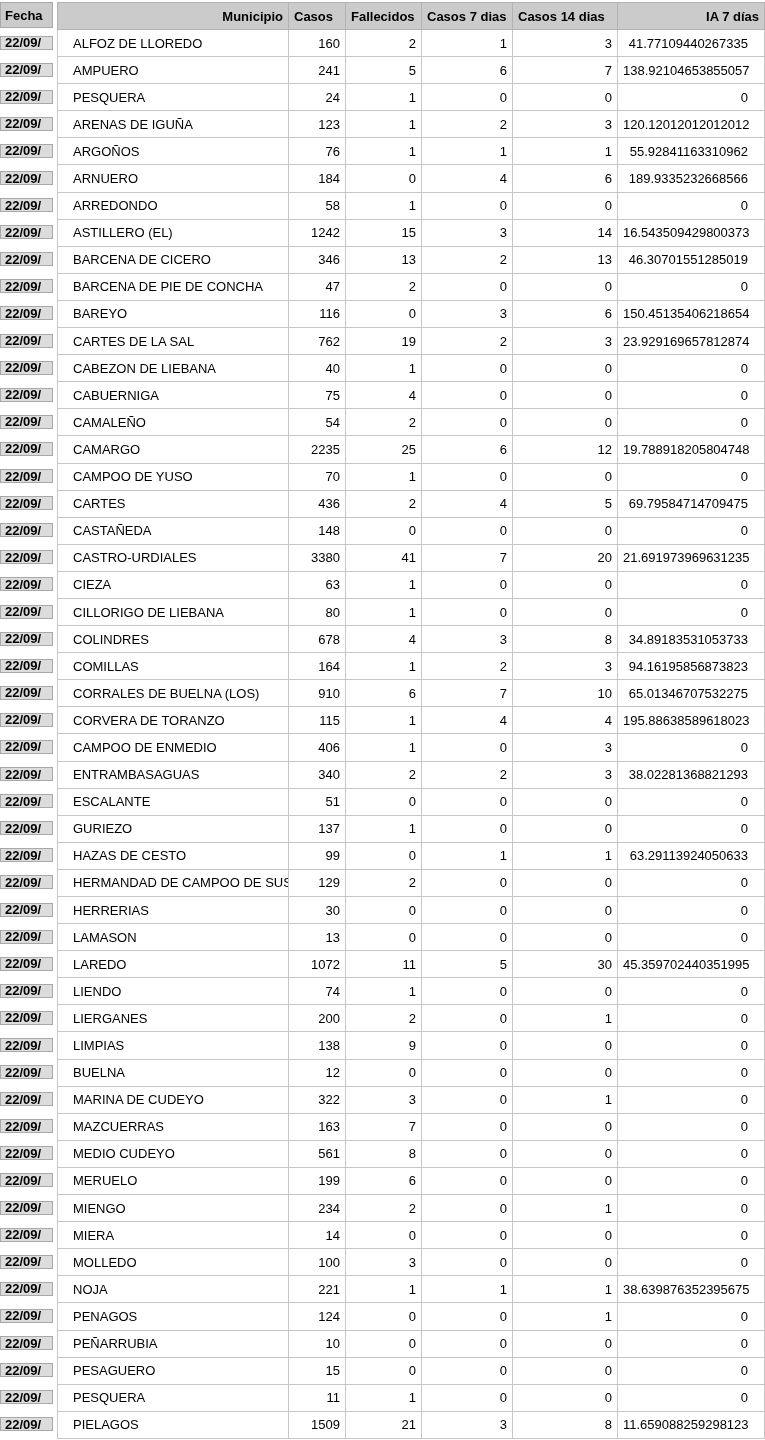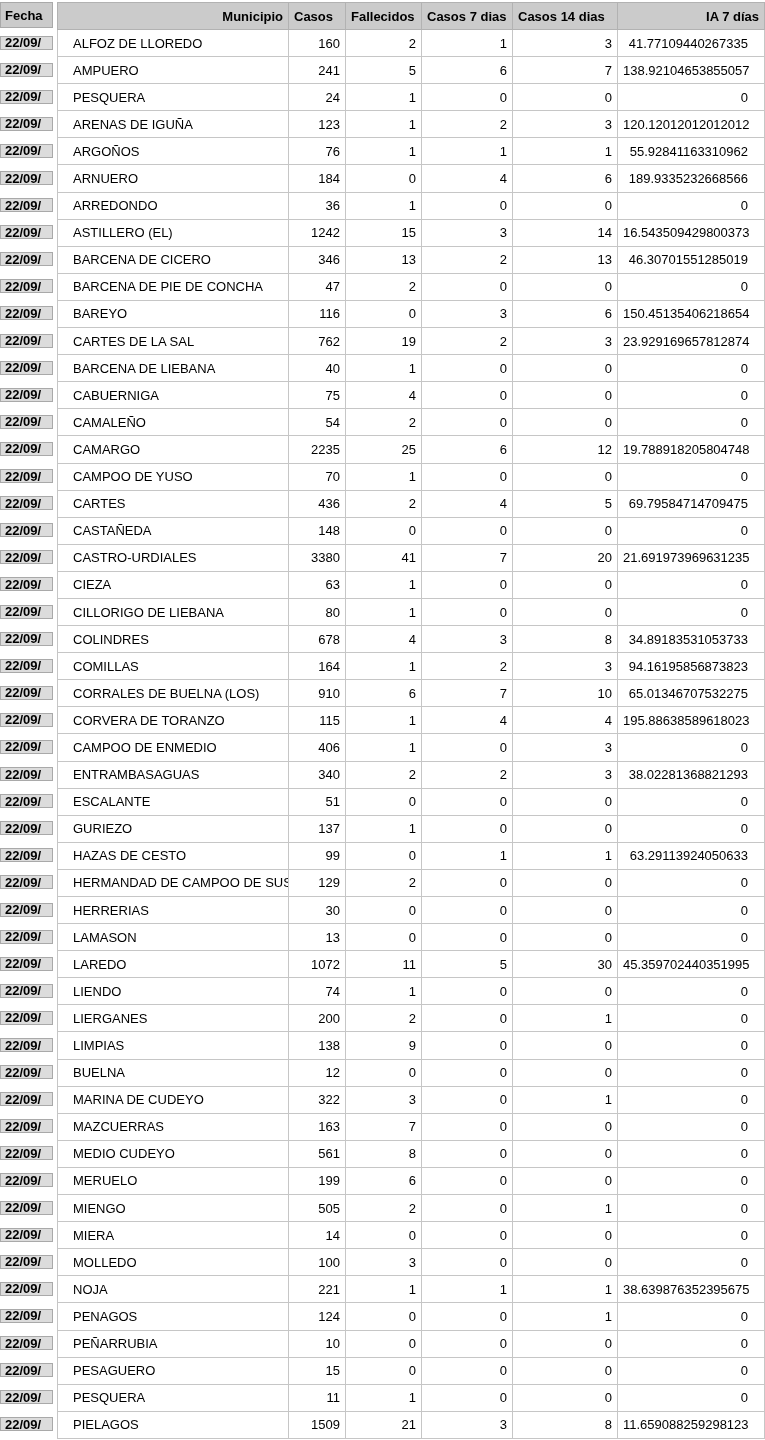--- a/index.html
+++ b/index.html
@@ -172,21 +172,21 @@
     <td class="num">0</td>
     <td class="num">4</td>
     <td class="num">6</td>
     <td class="num c-ia">189.9335232668566</td>
   </tr>
         <tr>
     <td class="c-fecha">
       <div class="chip">22/09/</div>
     </td>
     <td class="c-muni">ARREDONDO</td>
-    <td class="num">36</td>
+    <td class="num">58</td>
     <td class="num">1</td>
     <td class="num">0</td>
     <td class="num">0</td>
     <td class="num c-ia">0</td>
   </tr>
         <tr>
     <td class="c-fecha">
       <div class="chip">22/09/</div>
     </td>
     <td class="c-muni">ASTILLERO (EL)</td>
@@ -237,21 +237,21 @@
     <td class="num">762</td>
     <td class="num">19</td>
     <td class="num">2</td>
     <td class="num">3</td>
     <td class="num c-ia">23.929169657812874</td>
   </tr>
         <tr>
     <td class="c-fecha">
       <div class="chip">22/09/</div>
     </td>
-    <td class="c-muni">BARCENA DE LIEBANA</td>
+    <td class="c-muni">CABEZON DE LIEBANA</td>
     <td class="num">40</td>
     <td class="num">1</td>
     <td class="num">0</td>
     <td class="num">0</td>
     <td class="num c-ia">0</td>
   </tr>
         <tr>
     <td class="c-fecha">
       <div class="chip">22/09/</div>
     </td>
@@ -579,21 +579,21 @@
     <td class="num">6</td>
     <td class="num">0</td>
     <td class="num">0</td>
     <td class="num c-ia">0</td>
   </tr>
         <tr>
     <td class="c-fecha">
       <div class="chip">22/09/</div>
     </td>
     <td class="c-muni">MIENGO</td>
-    <td class="num">505</td>
+    <td class="num">234</td>
     <td class="num">2</td>
     <td class="num">0</td>
     <td class="num">1</td>
     <td class="num c-ia">0</td>
   </tr>
         <tr>
     <td class="c-fecha">
       <div class="chip">22/09/</div>
     </td>
     <td class="c-muni">MIERA</td>

